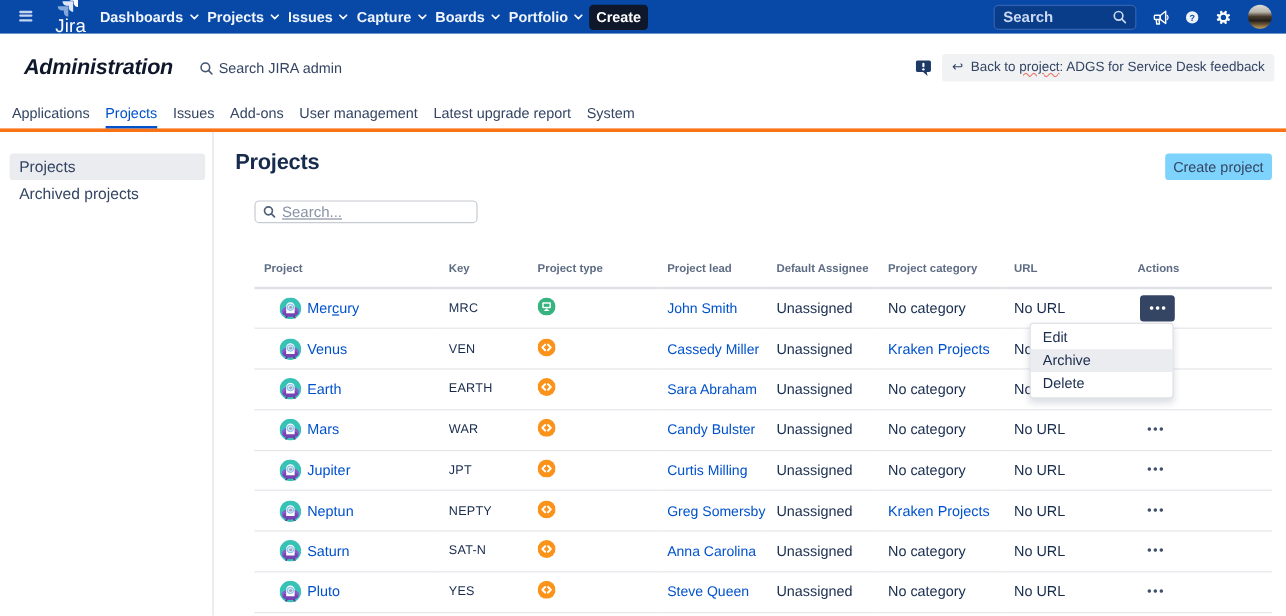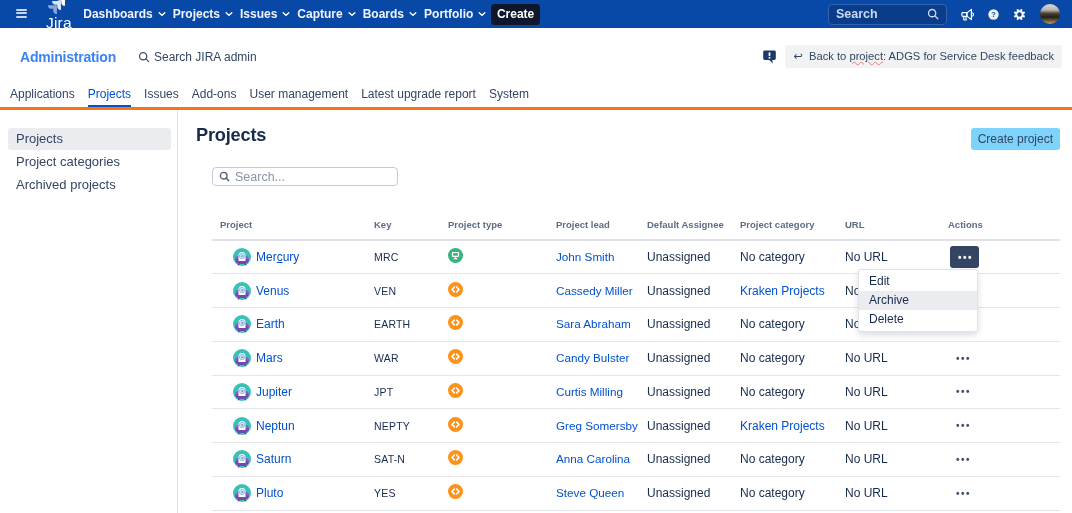--- a/index.html
+++ b/index.html
@@ -18,21 +18,21 @@
      border-radius:3.5px; height:21px; line-height:21px; padding:0 6px; margin-left:1px;}
   .navright { margin-left:auto; display:flex; align-items:center; }
   .navsearch { width:119px; height:21px; background:#093c89; border:1px solid #3362b0;
      border-radius:4px; display:flex; align-items:center; padding:0 7px; margin-right:14px; flex:none;}
   .navsearch span { color:#cbd9f2; font-size:12.5px; font-weight:700; flex:1; }
   .navicon { margin-right:14px; display:flex; flex:none; }
   .avatar { width:20px; height:20px; border-radius:50%; margin-right:12px;
      background:linear-gradient(180deg,#dcdbd7 0%,#b9b5ad 30%,#4a3d2f 48%,#241f1b 66%,#6b5636 82%,#c3a160 100%); }
   
   .adminhdr { display:flex; align-items:center; padding:14px 10px 0 20px; height:43px; }
-  .adminhdr h1 { font-size:14px; font-weight:700; color:#3b82f6; letter-spacing:-0.2px;}
+  .adminhdr h1 { font-size:18px; font-weight:700; color:#0f172a; letter-spacing:-0.2px;font-style:italic;}
   .searchadmin { display:flex; align-items:center; margin-left:22px; color:#344563; font-size:12px; }
   .searchadmin svg { margin-right:4px; }
   .hdr-right { margin-left:auto; display:flex; align-items:center; }
   .backbtn { background:#f1f2f4; border-radius:3px; height:23px; line-height:23px;
     padding:0 8px; font-size:11.2px; color:#344563; margin-left:9px;}
   .backbtn .sp { text-decoration:underline; text-decoration-style:wavy; text-decoration-color:#e87f73; text-decoration-thickness:1px; }
   
   .tabs { display:flex; margin-top:17px; border-bottom:3px solid #f97316; padding-left:10px; }
   .tab { font-size:12px; color:#344563; padding:0 0 6px 0; margin-right:13px; line-height:13px; height:19px;}
   .tab.active { color:#0052cc; border-bottom:2px solid #0052cc; margin-bottom:-1px; }
@@ -41,21 +41,21 @@
   .sidebar { width:178px; border-right:1px solid #dfe1e6; padding-top:18px; flex:none;}
   .sideitem { font-size:13px; color:#344563; margin:0 6px 1px 8px; padding:3px 8px 4px 8px; border-radius:3px;}
   .sideitem.sel { background:#ebecf0; color:#344563; }
   .content { flex:1; padding:13px 12px 0 18px; }
   .c-hdr { display:flex; align-items:flex-start; }
   .c-hdr h2 { font-size:18.2px; font-weight:700; color:#172b4d; line-height:21px; margin-top:2px; letter-spacing:-0.2px;}
   .cproj { margin-left:auto; background:#7dd3fc; color:#344563; border-radius:3px;
      font-size:12px; height:22px; line-height:22px; padding:0 7px; margin-top:5px; }
   .searchbox { margin:17px 0 0 16px; width:186px; height:19px; border:1px solid #c6cad1; border-radius:4px;
      display:flex; align-items:center; padding:0 6px; }
-  .searchbox span { color:#8993a4; font-size:12.5px; margin-left:5px; }
+  .searchbox span { color:#8993a4; font-size:12.5px; margin-left:5px;text-decoration:underline; }
   
   table { border-collapse:collapse; margin:25px 0 0 16px; width:848px; table-layout:fixed; }
   th { font-size:9.5px; font-weight:700; color:#5e6c84; text-align:left; padding:8px 0 9px 8px; border-bottom:2px solid #dfe1e6; white-space:nowrap;}
   td { font-size:12px; color:#172b4d; padding:0 0 0 8px; border-bottom:1px solid #e4e6ea; height:33.75px; white-space:nowrap; }
   a { color:#0052cc; text-decoration:none; }
   .pcell { display:flex; align-items:center; padding-left:16px; }
   td.first { padding-left:5px; }
   .pname { margin-left:5px; }
   .key { font-size:10.5px; letter-spacing:0.2px; }
   .lead a { font-size:11.7px; }
@@ -196,21 +196,20 @@
   <div class="tab">Issues</div>
   <div class="tab">Add-ons</div>
   <div class="tab">User management</div>
   <div class="tab">Latest upgrade report</div>
   <div class="tab">System</div>
 </div>
 
 <div class="main">
   <div class="sidebar">
     <div class="sideitem sel">Projects</div>
-    <div class="sideitem">Project categories</div>
     <div class="sideitem">Archived projects</div>
   </div>
   <div class="content">
     <div class="c-hdr">
       <h2>Projects</h2>
       <div class="cproj">Create project</div>
     </div>
     <div class="searchbox">
       <svg width="11" height="11" viewBox="0 0 14 14">
           <circle cx="6" cy="6" r="4.2" stroke="#505f79" stroke-width="1.8" fill="none"></circle>

